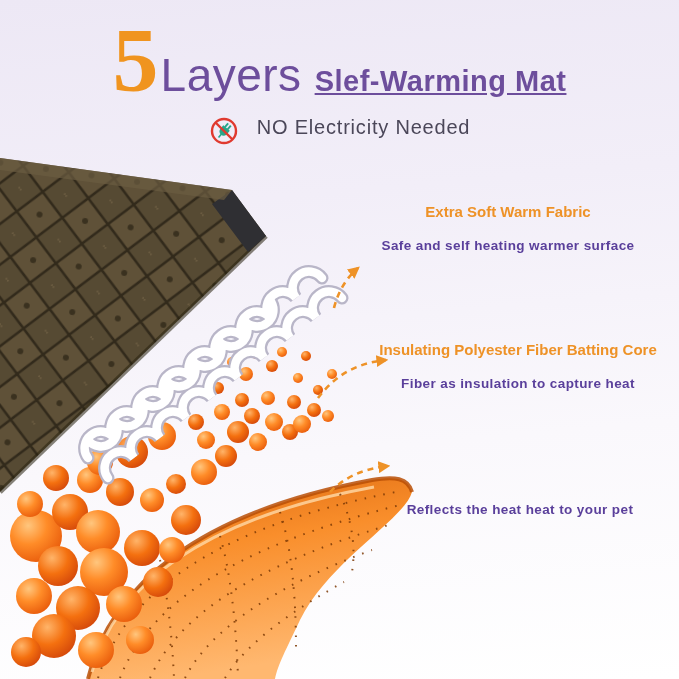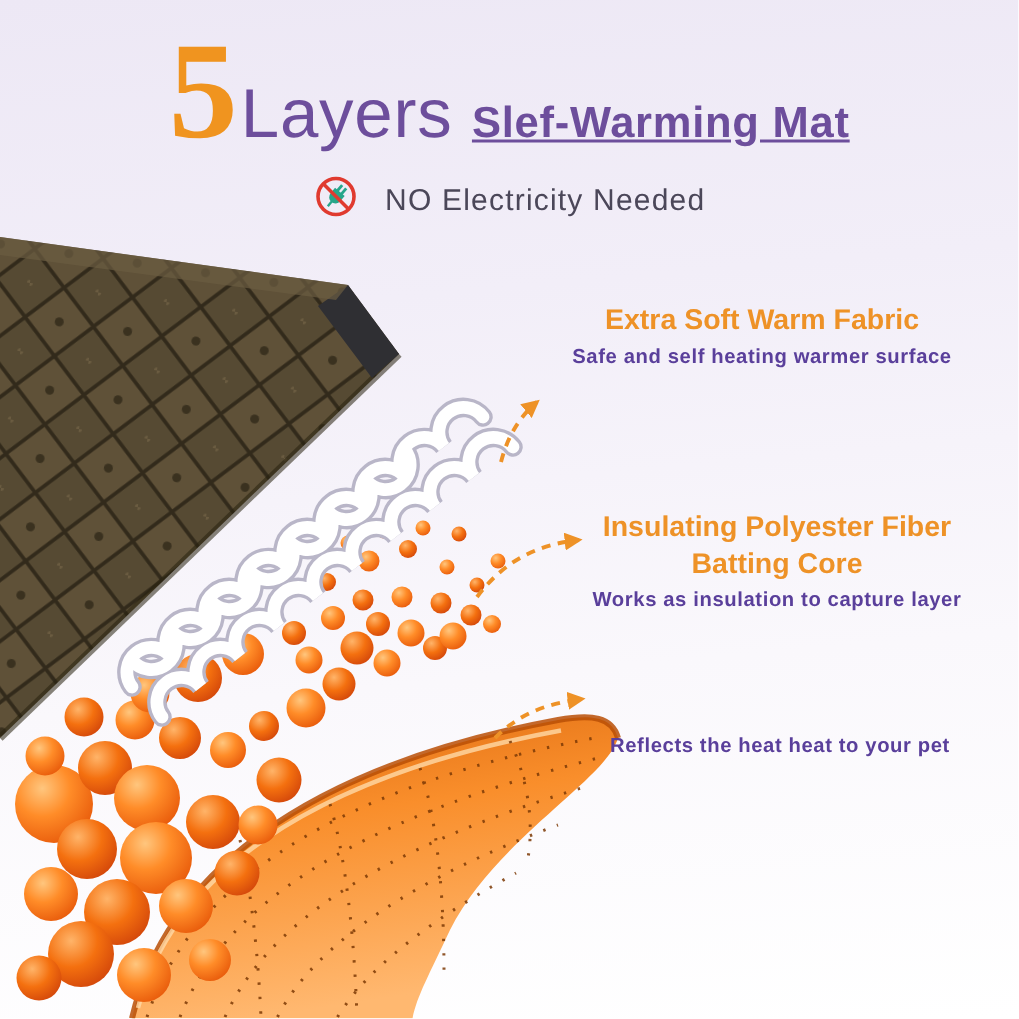--- a/index.html
+++ b/index.html
@@ -25,33 +25,33 @@
   .t-layers{
     font-weight:normal;font-size:46px;line-height:1;
     color:#6d4e9c;letter-spacing:.5px;
   }
   .t-rest{
     font-weight:bold;font-size:29px;line-height:1;
     color:#6d4e9c;margin-left:13px;letter-spacing:.5px;text-decoration:underline;
   }
   .subtitle{
     position:absolute;top:116px;left:0;right:0;
-    display:flex;justify-content:center;align-items:flex-end;gap:18px;
+    display:flex;justify-content:center;align-items:flex-start;gap:18px;
   }
   .subtitle .txt{
     font-size:20px;color:#4b4759;letter-spacing:.8px;
   }
   
   .callout{position:absolute;text-align:center;}
   .callout .heading{
-    color:#ee9227;font-weight:bold;font-size:19px;line-height:1.3;
+    color:#ee9227;font-weight:bold;font-size:15px;line-height:1.3;
   }
   .callout .sub{
     color:#5a3f9b;font-weight:bold;font-size:13.5px;line-height:1.35;
-    letter-spacing:.4px;margin-top:2px;
+    letter-spacing:.4px;margin-top:15px;
   }
   .c1{top:202px;left:352px;width:312px;}
   .c2{top:340px;left:368px;width:300px;text-align:center;}
   .c3{top:486px;left:372px;width:296px;}
   
   .art{position:absolute;top:0;left:0;}
 </style>
 </head>
 <body>
 
@@ -205,20 +205,20 @@
     <span class="txt">NO Electricity Needed</span>
   </div>
 
   <div class="callout c1">
     <div class="heading">Extra Soft Warm Fabric</div>
     <div class="sub">Safe and self heating warmer surface</div>
   </div>
 
   <div class="callout c2">
     <div class="heading">Insulating Polyester Fiber Batting Core</div>
-    <div class="sub">Works as insulation to capture layer</div>
+    <div class="sub">Fiber as insulation to capture heat</div>
   </div>
 
   <div class="callout c3">
     <div class="sub">Reflects the heat heat to your pet</div>
   </div>
 
 </div>
 
 </body></html>

